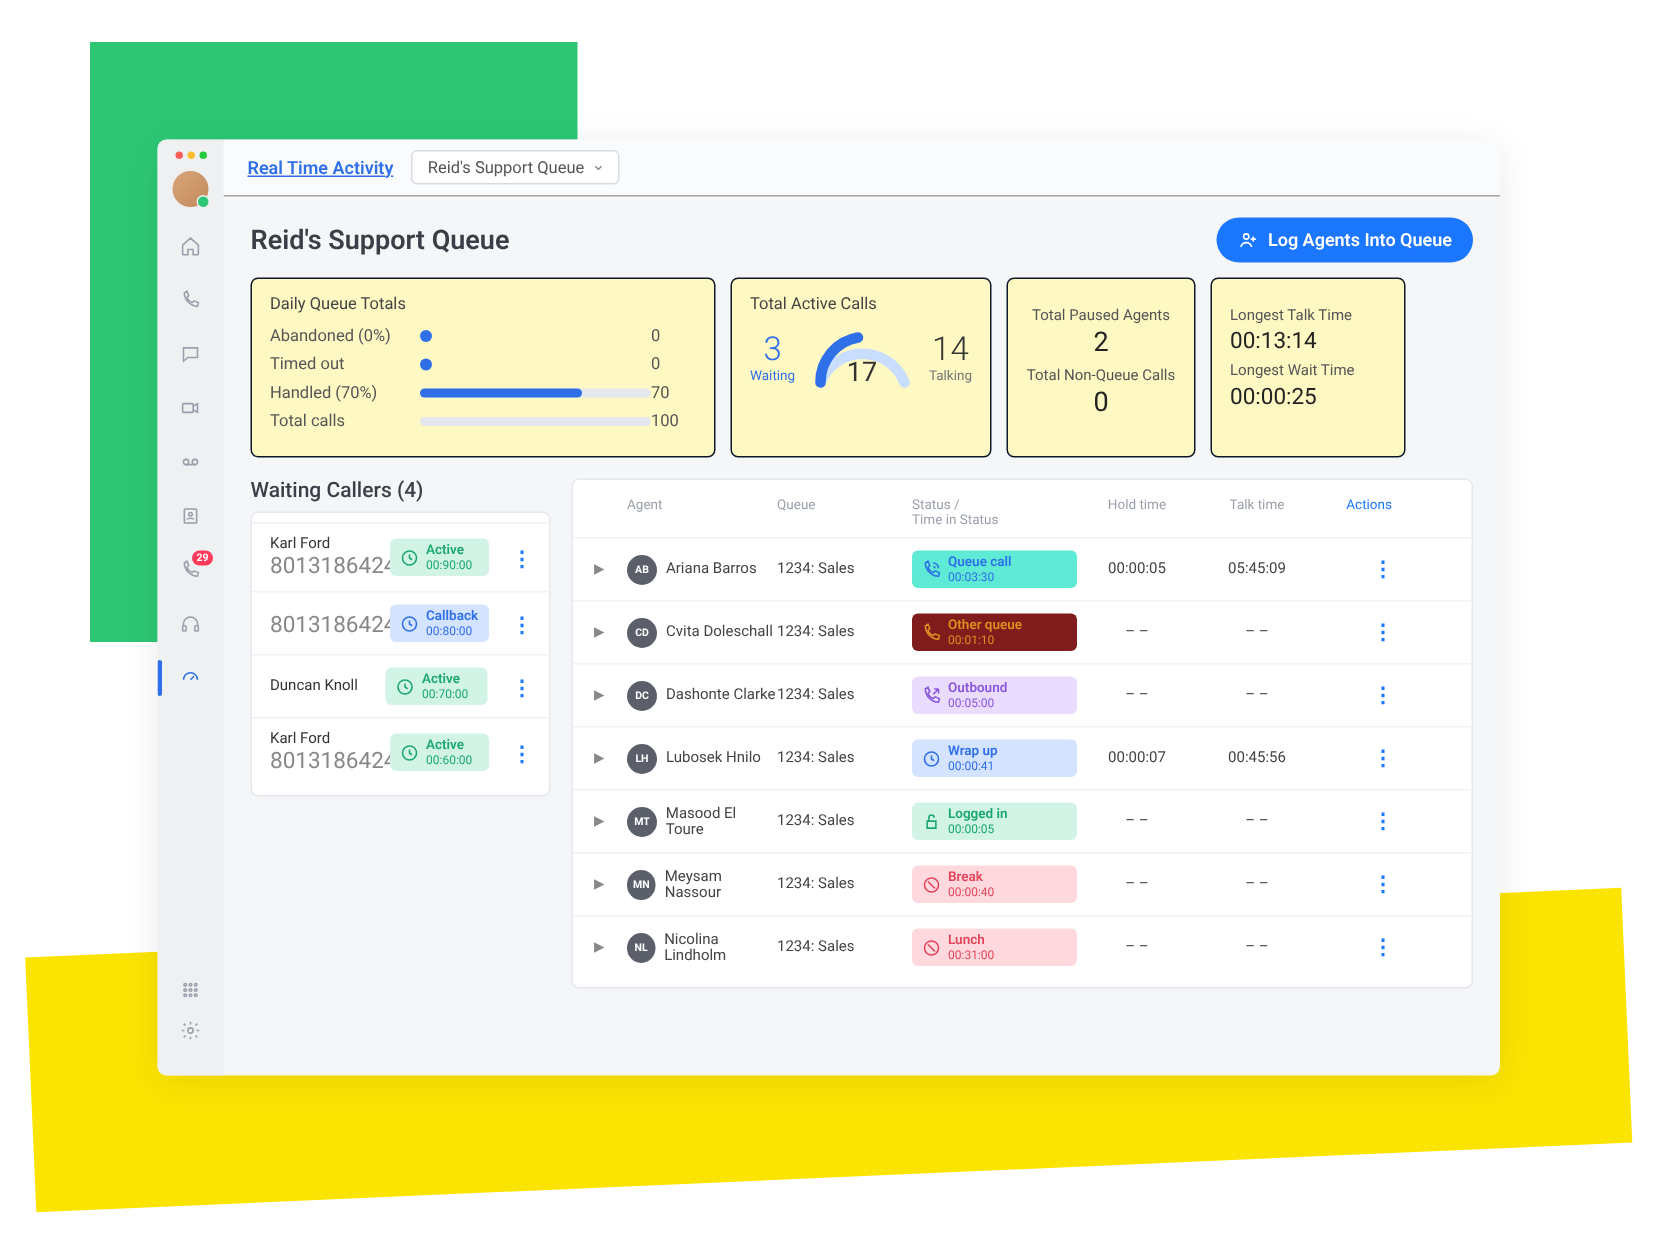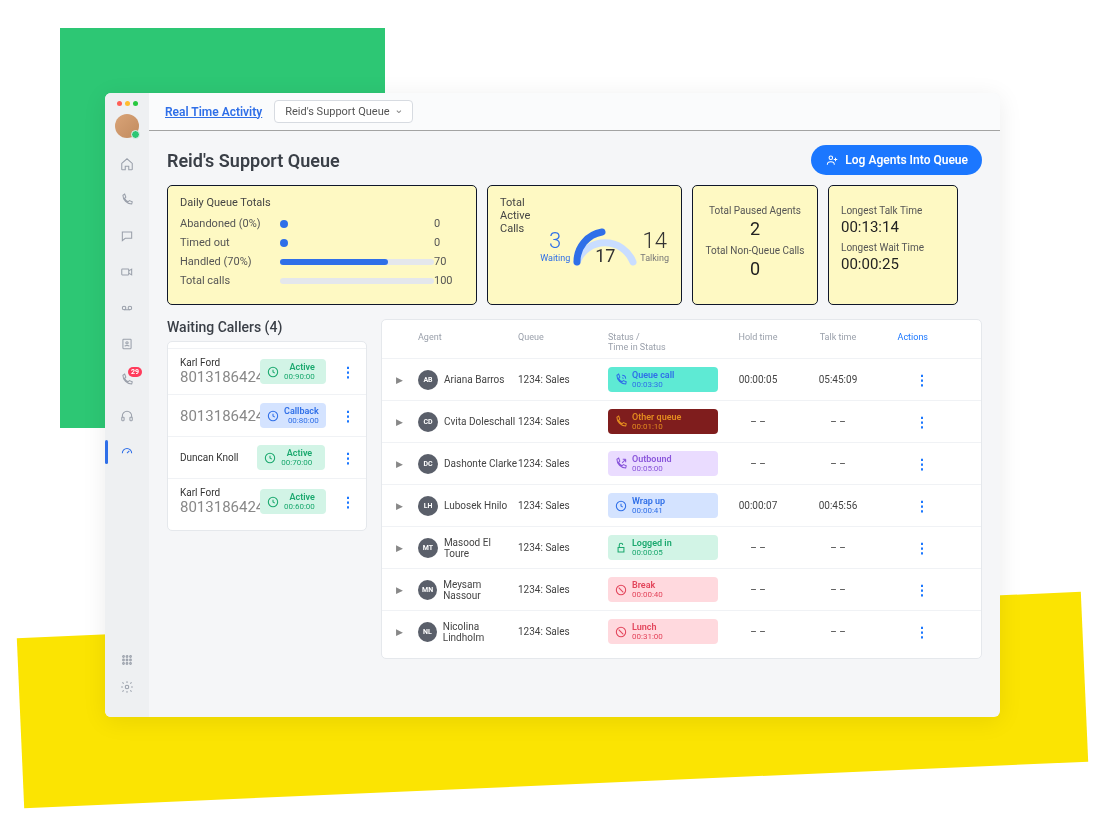--- a/index.html
+++ b/index.html
@@ -29,21 +29,21 @@
 .log-btn { background: #1b77ff; color: #fff; border: none; border-radius: 15px; padding: 8px 14px; font-size: 12px; font-weight: 600; display: flex; align-items: center; gap: 6px; cursor: pointer; }
 .section-title { font-size: 14px; font-weight: 600; color: #3a3f47; margin-bottom: 8px; }
 .cards-row { display: flex; gap: 10px; margin-bottom: 14px; }
 .card { background: #fef9c3; border: 1px solid #0f172a; border-radius: 5px; padding: 10px 12px; }
 .card-title { font-size: 11px; color: #444; margin-bottom: 8px; }
 .card-totals { width: 310px; }
 .totals-grid { display: grid; grid-template-columns: 100px 1fr 30px; row-gap: 6px; align-items:center; font-size: 11px; color: #555;}
 .bar-bg { height: 6px; background: #e4e7ec; border-radius: 3px; position: relative; }
 .bar-fill { height: 100%; background: #2f6fe8; border-radius: 3px; }
 .bar-dot { width: 8px; height: 8px; background: #2f6fe8; border-radius: 50%; }
-.card-active { width: 195px; display: flex; flex-direction: row; }
+.card-active { width: 174px; display: flex; flex-direction: column; }
 .gauge-wrap { display:flex; align-items:center; justify-content:space-between; }
 .gauge-side { text-align:center; }
 .gauge-big { font-size: 22px; font-weight: 300; color: #2f6fe8; }
 .gauge-big.dark { color: #333; }
 .gauge-label { font-size: 9px; color: #777; }
 .gauge { position: relative; width: 70px; height: 42px; }
 .gauge svg { width: 100%; height: 100%; }
 .gauge-center { position:absolute; left:0; right:0; bottom:0; text-align:center; font-size:18px; color:#333; }
 .card-stack { width: 126px; padding:19px 12px; }
 .stack-label { font-size: 10px; color: #555; }
@@ -57,21 +57,21 @@
 .panel-head { display: flex; align-items: center; justify-content: space-between; margin-bottom: 6px; }
 .panel-title { font-size: 14px; font-weight: 500; color: #3a3f47; }
 .toggle-wrap { display: flex; align-items:center; gap:8px; font-size:11px; color:#555; }
 .toggle { width: 28px; height: 15px; background: #cfd3da; border-radius: 8px; position: relative; }
 .toggle::after { content:""; position:absolute; left:2px; top:2px; width:11px; height:11px; background:#fff; border-radius:50%; }
 .table-card { background: #fff; border: 1px solid #e5e8ec; border-radius: 5px; padding: 6px 0; }
 .thead { display: flex; padding: 6px 12px; font-size: 9px; color: #9aa0ab; }
 .waiting .thead .c1{width:80px;} .waiting .thead .c2{width:70px;} .waiting .thead .c3{width:30px; text-align:right;}
 .waiting-row { display:flex; align-items:center; padding: 8px 12px; border-top:1px solid #f0f2f5; }
 .waiting-row .c1{width:80px; font-size:10px; color:#333;} .waiting-row .c1 .sub{color:#888; font-size:15px;}
-.waiting-row .c2{width:70px;text-align:right;} .waiting-row .c3{width:30px; text-align:right; color:#1b77ff; cursor:pointer;}
+.waiting-row .c2{width:70px;} .waiting-row .c3{width:30px; text-align:right; color:#1b77ff; cursor:pointer;}
 .pill { display:flex; align-items:center; gap:4px; border-radius:4px; padding:3px 6px; font-size:9px; }
 .pill .t{font-weight:600;} .pill .s{font-size:8px;}
 .pill.active-p{ background:#d2f4e6; color:#1aa86e;} .pill.callback-p{background:#d4e3ff; color:#2f6fe8;}
 .pill.queue-p{background:#5eead4;color:#2f6fe8;} .pill.other-p{background:#7f1d1d;color:#e38b1f;}
 .pill.outbound-p{background:#eadcff;color:#8a56db;} .pill.wrap-p{background:#d4e3ff;color:#2f6fe8;}
 .pill.logged-p{background:#d2f4e6;color:#1aa86e;} .pill.break-p{background:#ffd9de;color:#e3455b;}
 .pill.lunch-p{background:#ffd9de;color:#e3455b;}
 .agent .thead { display:grid; grid-template-columns: 22px 100px 90px 110px 80px 80px 50px; padding:6px 14px; }
 .agent-row { display:grid; grid-template-columns: 22px 100px 90px 110px 80px 80px 50px; align-items:center; padding:8px 14px; border-top:1px solid #f0f2f5; font-size:10px; color:#444;}
 .expand{color:#888; font-size:9px; cursor:pointer;}

